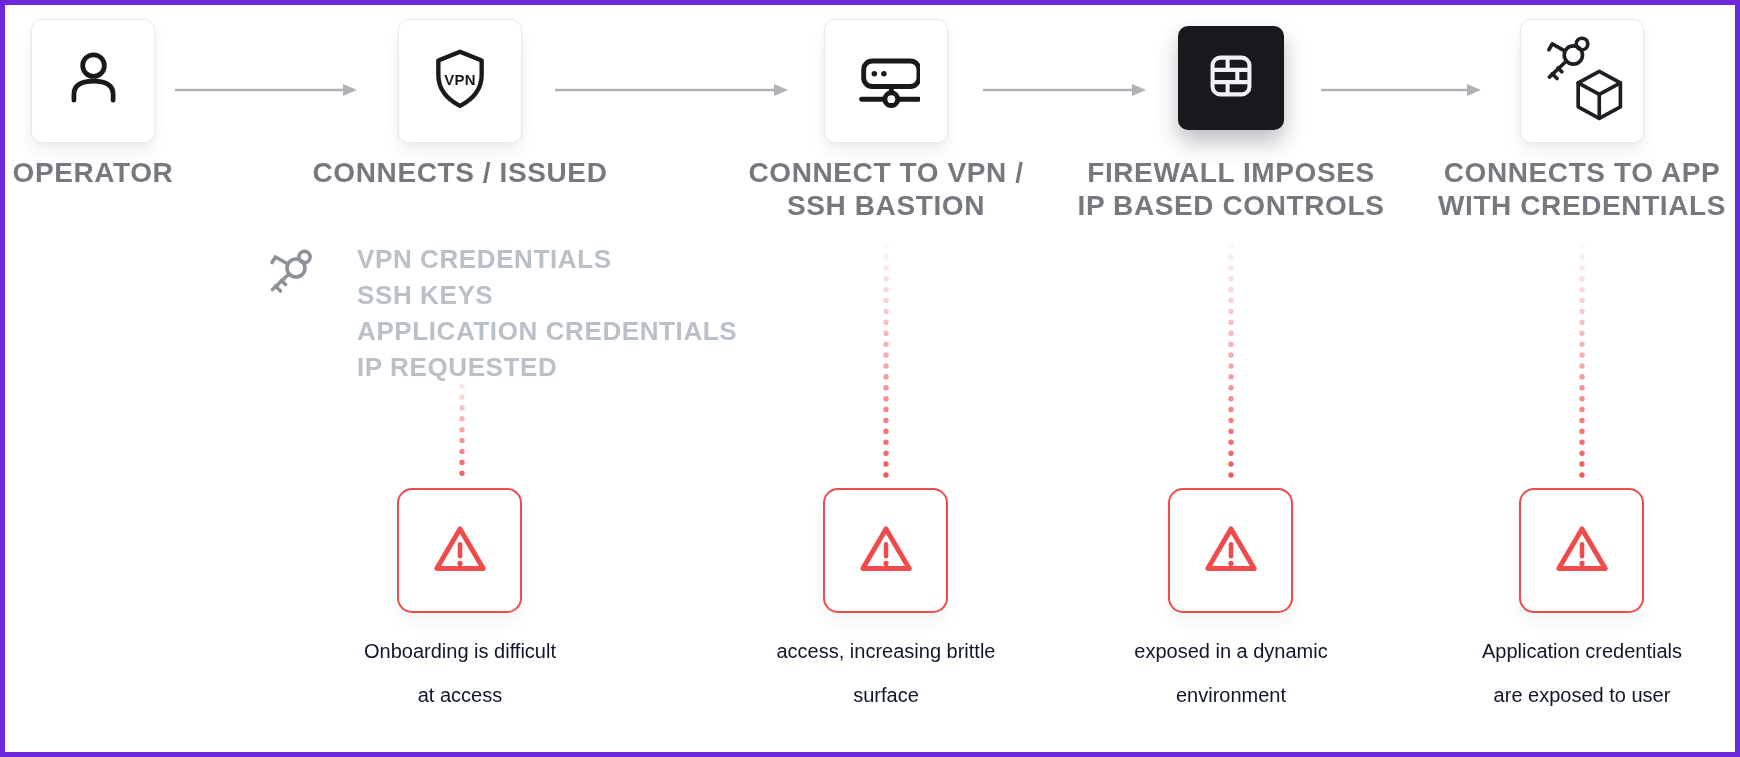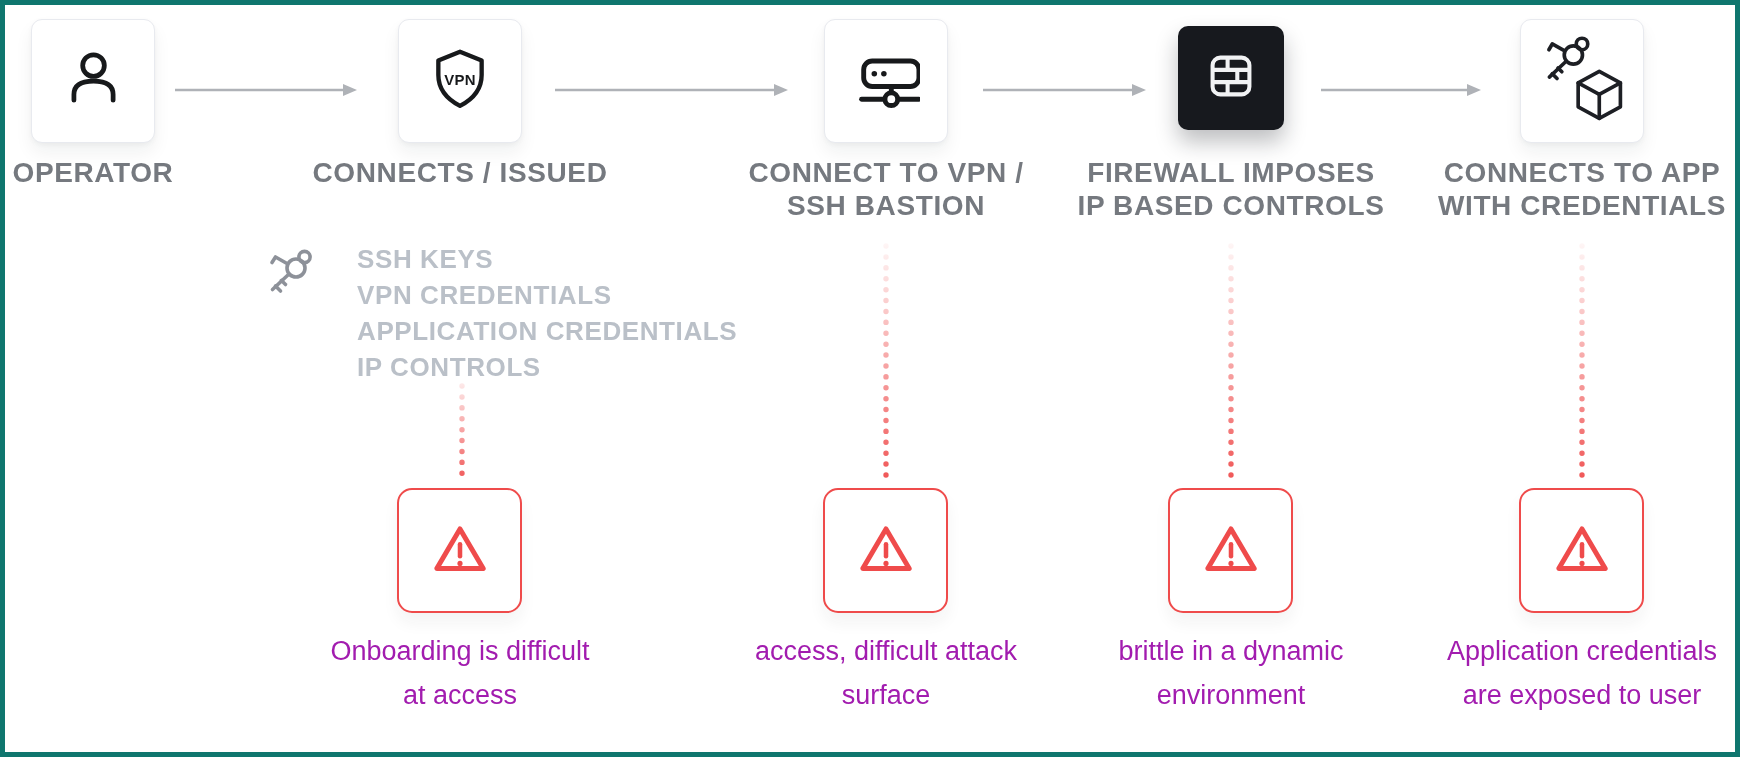--- a/index.html
+++ b/index.html
@@ -1,18 +1,18 @@
 <!DOCTYPE html>
 <html><head>
 <meta charset="utf-8">
 <style>
   html,body{margin:0;padding:0;background:#ffffff;}
   #frame{
     position:relative; width:1740px; height:757px; box-sizing:border-box;
-    border:5px solid #0f766e; background:#ffffff; overflow:hidden;
+    border:5px solid #6d28d9; background:#ffffff; overflow:hidden;
     font-family:"Liberation Sans", sans-serif;
   }
   .card{
     position:absolute; top:14px; width:124px; height:124px; background:#ffffff;
     border:1.5px solid #e8eaef; border-radius:11px; box-sizing:border-box;
     display:flex; align-items:center; justify-content:center;
     box-shadow:0 10px 18px rgba(23,26,31,0.06), 0 2px 5px rgba(23,26,31,0.04);
   }
   .card.dark{
     top:21px; width:106px; height:104px; background:#17191e; border:none; border-radius:10px;
@@ -47,21 +47,21 @@
   .alert{
     position:absolute; top:483px; width:125px; height:125px; background:#ffffff;
     border:2.5px solid #ef4b4b; border-radius:15px; box-sizing:border-box;
     display:flex; align-items:center; justify-content:center;
     box-shadow:0 10px 16px rgba(30,32,40,0.05);
   }
   #alert2{left:392px} #alert3{left:818px} #alert4{left:1163px} #alert5{left:1514px}
 
   .caption{
     position:absolute; top:624px; width:400px; text-align:center;
-    font-size:27px; font-weight:400; color:#a21caf; line-height:44px;
+    font-size:20px; font-weight:400; color:#0f172a; line-height:44px;
   }
   #cap2{left:255px} #cap3{left:681px} #cap4{left:1026px} #cap5{left:1377px}
   .caption span{display:block; white-space:nowrap;}
 </style>
 </head>
 <body>
 
 <div id="frame">
 
   <div class="card" id="card1">
@@ -174,24 +174,24 @@
     <svg width="60" height="60" viewBox="0 0 60 60" fill="none" stroke="#8d9199" stroke-width="3.6" stroke-linecap="round" stroke-linejoin="round">
       <circle cx="37" cy="25" r="9"></circle>
       <circle cx="45.5" cy="14" r="5.6"></circle>
       <path d="M30 31 L13.5 46.5"></path>
       <path d="M16.5 43 L21.5 48"></path>
       <path d="M22.5 37.5 L26.5 41.5"></path>
       <path d="M28 20.5 L16.5 14 L13 19.5"></path>
     </svg>
   </span>
   <div id="credentials">
+    <div>VPN CREDENTIALS</div>
     <div>SSH KEYS</div>
-    <div>VPN CREDENTIALS</div>
     <div>APPLICATION CREDENTIALS</div>
-    <div>IP CONTROLS</div>
+    <div>IP REQUESTED</div>
   </div>
 
   <span class="dotline" id="dot2">
     <svg width="12" height="101" viewBox="0 0 12 101">
       <defs>
           <linearGradient id="g2" gradientUnits="userSpaceOnUse" x1="0" y1="0" x2="0" y2="101">
         <stop offset="0" stop-color="#ef4b4b" stop-opacity="0.12"></stop>
         <stop offset="1" stop-color="#ef4b4b" stop-opacity="0.95"></stop>
       </linearGradient>
         </defs>
@@ -267,25 +267,25 @@
         <circle cx="32" cy="46" r="2.5" fill="#ef4b4b"></circle>
       </svg>
     </span>
   </div>
 
   <div class="caption" id="cap2">
     <span>Onboarding is difficult</span>
     <span>at access</span>
   </div>
   <div class="caption" id="cap3">
-    <span>access, difficult attack</span>
+    <span>access, increasing brittle</span>
     <span>surface</span>
   </div>
   <div class="caption" id="cap4">
-    <span>brittle in a dynamic</span>
+    <span>exposed in a dynamic</span>
     <span>environment</span>
   </div>
   <div class="caption" id="cap5">
     <span>Application credentials</span>
     <span>are exposed to user</span>
   </div>
 
 </div>
 
 </body></html>

